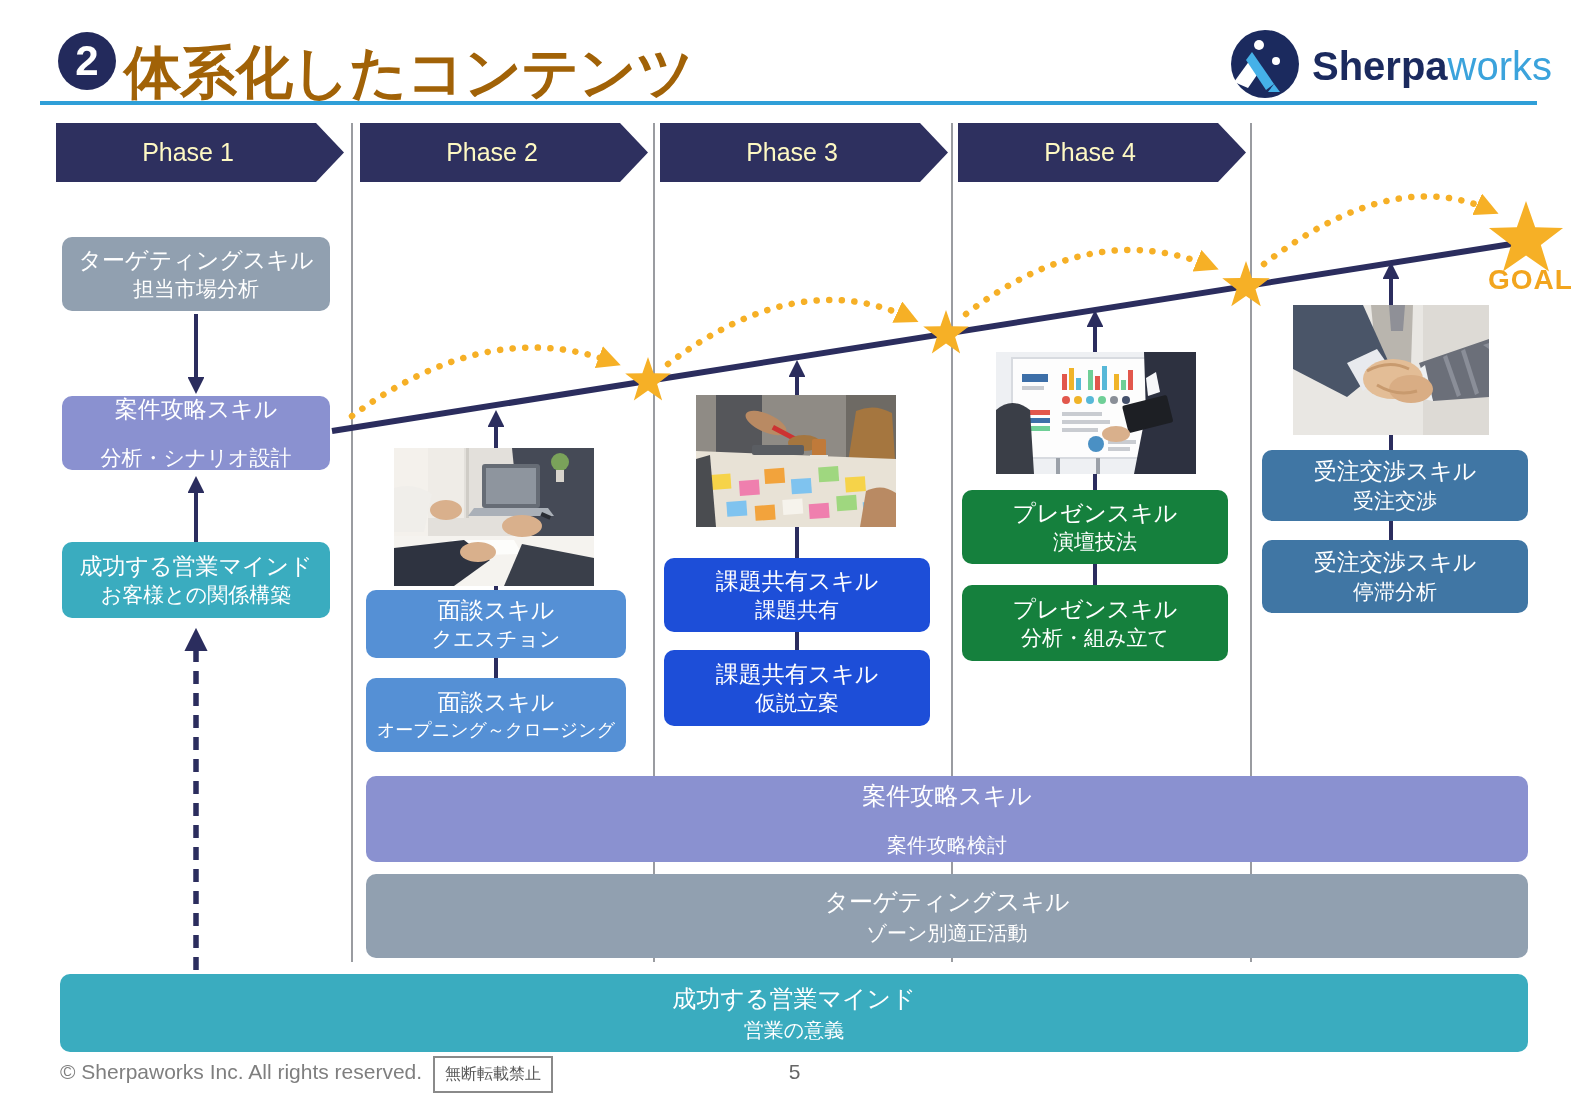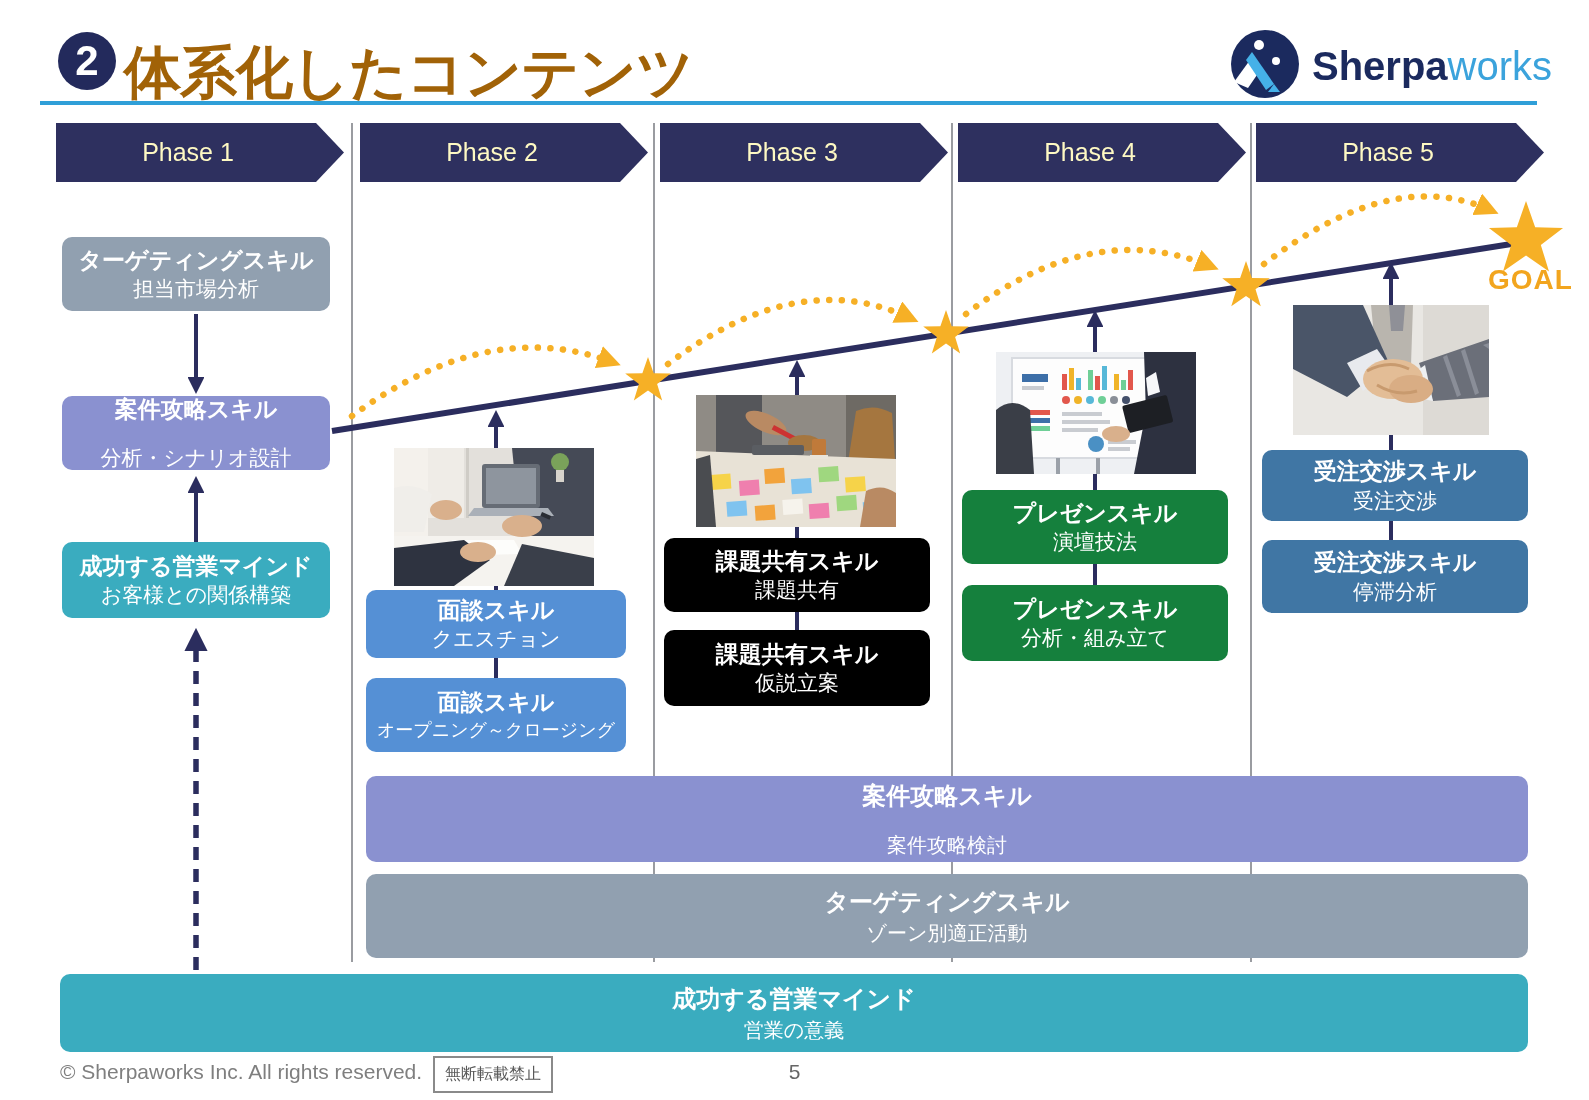--- a/index.html
+++ b/index.html
@@ -21,27 +21,27 @@
   .logo-text .lt2{color:#3ba3dc;font-weight:normal;}
 
   
   .phase-banner{position:absolute;top:123px;width:288px;height:59px;background:#2e305f;color:#fef9c3;
     display:flex;align-items:center;justify-content:center;font-size:25px;padding-right:24px;box-sizing:border-box;
     clip-path:polygon(0 0,calc(100% - 28px) 0,100% 50%,calc(100% - 28px) 100%,0 100%);}
 
   
   .skill-box{position:absolute;border-radius:10px;color:#fff;display:flex;flex-direction:column;
     align-items:center;justify-content:center;text-align:center;line-height:1.25;}
-  .box-title{font-weight:bold;font-size:23px;}
+  .box-title{font-weight:normal;font-size:23px;}
   .box-sub{font-size:21px;margin-top:2px;}
   .c-gray{background:#91a0b0;}
   .c-purple{background:#8a91d0;gap:19px;}
   .c-teal{background:#3aacbf;}
   .c-blue{background:#5590d5;}
-  .c-orange{background:#000000;}
+  .c-orange{background:#1d4ed8;margin-top:20px;}
   .c-pink{background:#15803d;}
   .c-steel{background:#4076a4;}
 
   .wide-bar{position:absolute;border-radius:10px;color:#fff;display:flex;flex-direction:column;
     align-items:center;justify-content:center;text-align:center;line-height:1.3;}
   .wide-bar .box-title{font-size:24px;}
   .wide-bar .box-sub{font-size:20px;}
 
   .photo{position:absolute;overflow:hidden;}
   .photo svg{display:block;}
@@ -103,21 +103,20 @@
       <path d="M24 22 L46 54 L38 60 L18 30 Z" fill="#45b1e8"></path>
       <path d="M46 54 L52 62 L40 62 Z" fill="#45b1e8"></path>
     </svg>
     <div class="logo-text"><span>Sherpa</span><span class="lt2">works</span></div>
   </div>
 
   <div class="phase-banner" style="left:56px">Phase 1</div>
   <div class="phase-banner" style="left:360px">Phase 2</div>
   <div class="phase-banner" style="left:660px">Phase 3</div>
   <div class="phase-banner" style="left:958px">Phase 4</div>
-  <div class="phase-banner" style="left:1256px">Phase 5</div>
 
   <div class="skill-box c-gray content" style="left:62px;top:237px;width:268px;height:74px">
     <div class="box-title">ターゲティングスキル</div>
     <div class="box-sub">担当市場分析</div>
   </div>
   <div class="skill-box c-purple content" style="left:62px;top:396px;width:268px;height:74px">
     <div class="box-title">案件攻略スキル</div>
     <div class="box-sub">分析・シナリオ設計</div>
   </div>
   <div class="skill-box c-teal content" style="left:62px;top:542px;width:268px;height:76px">

